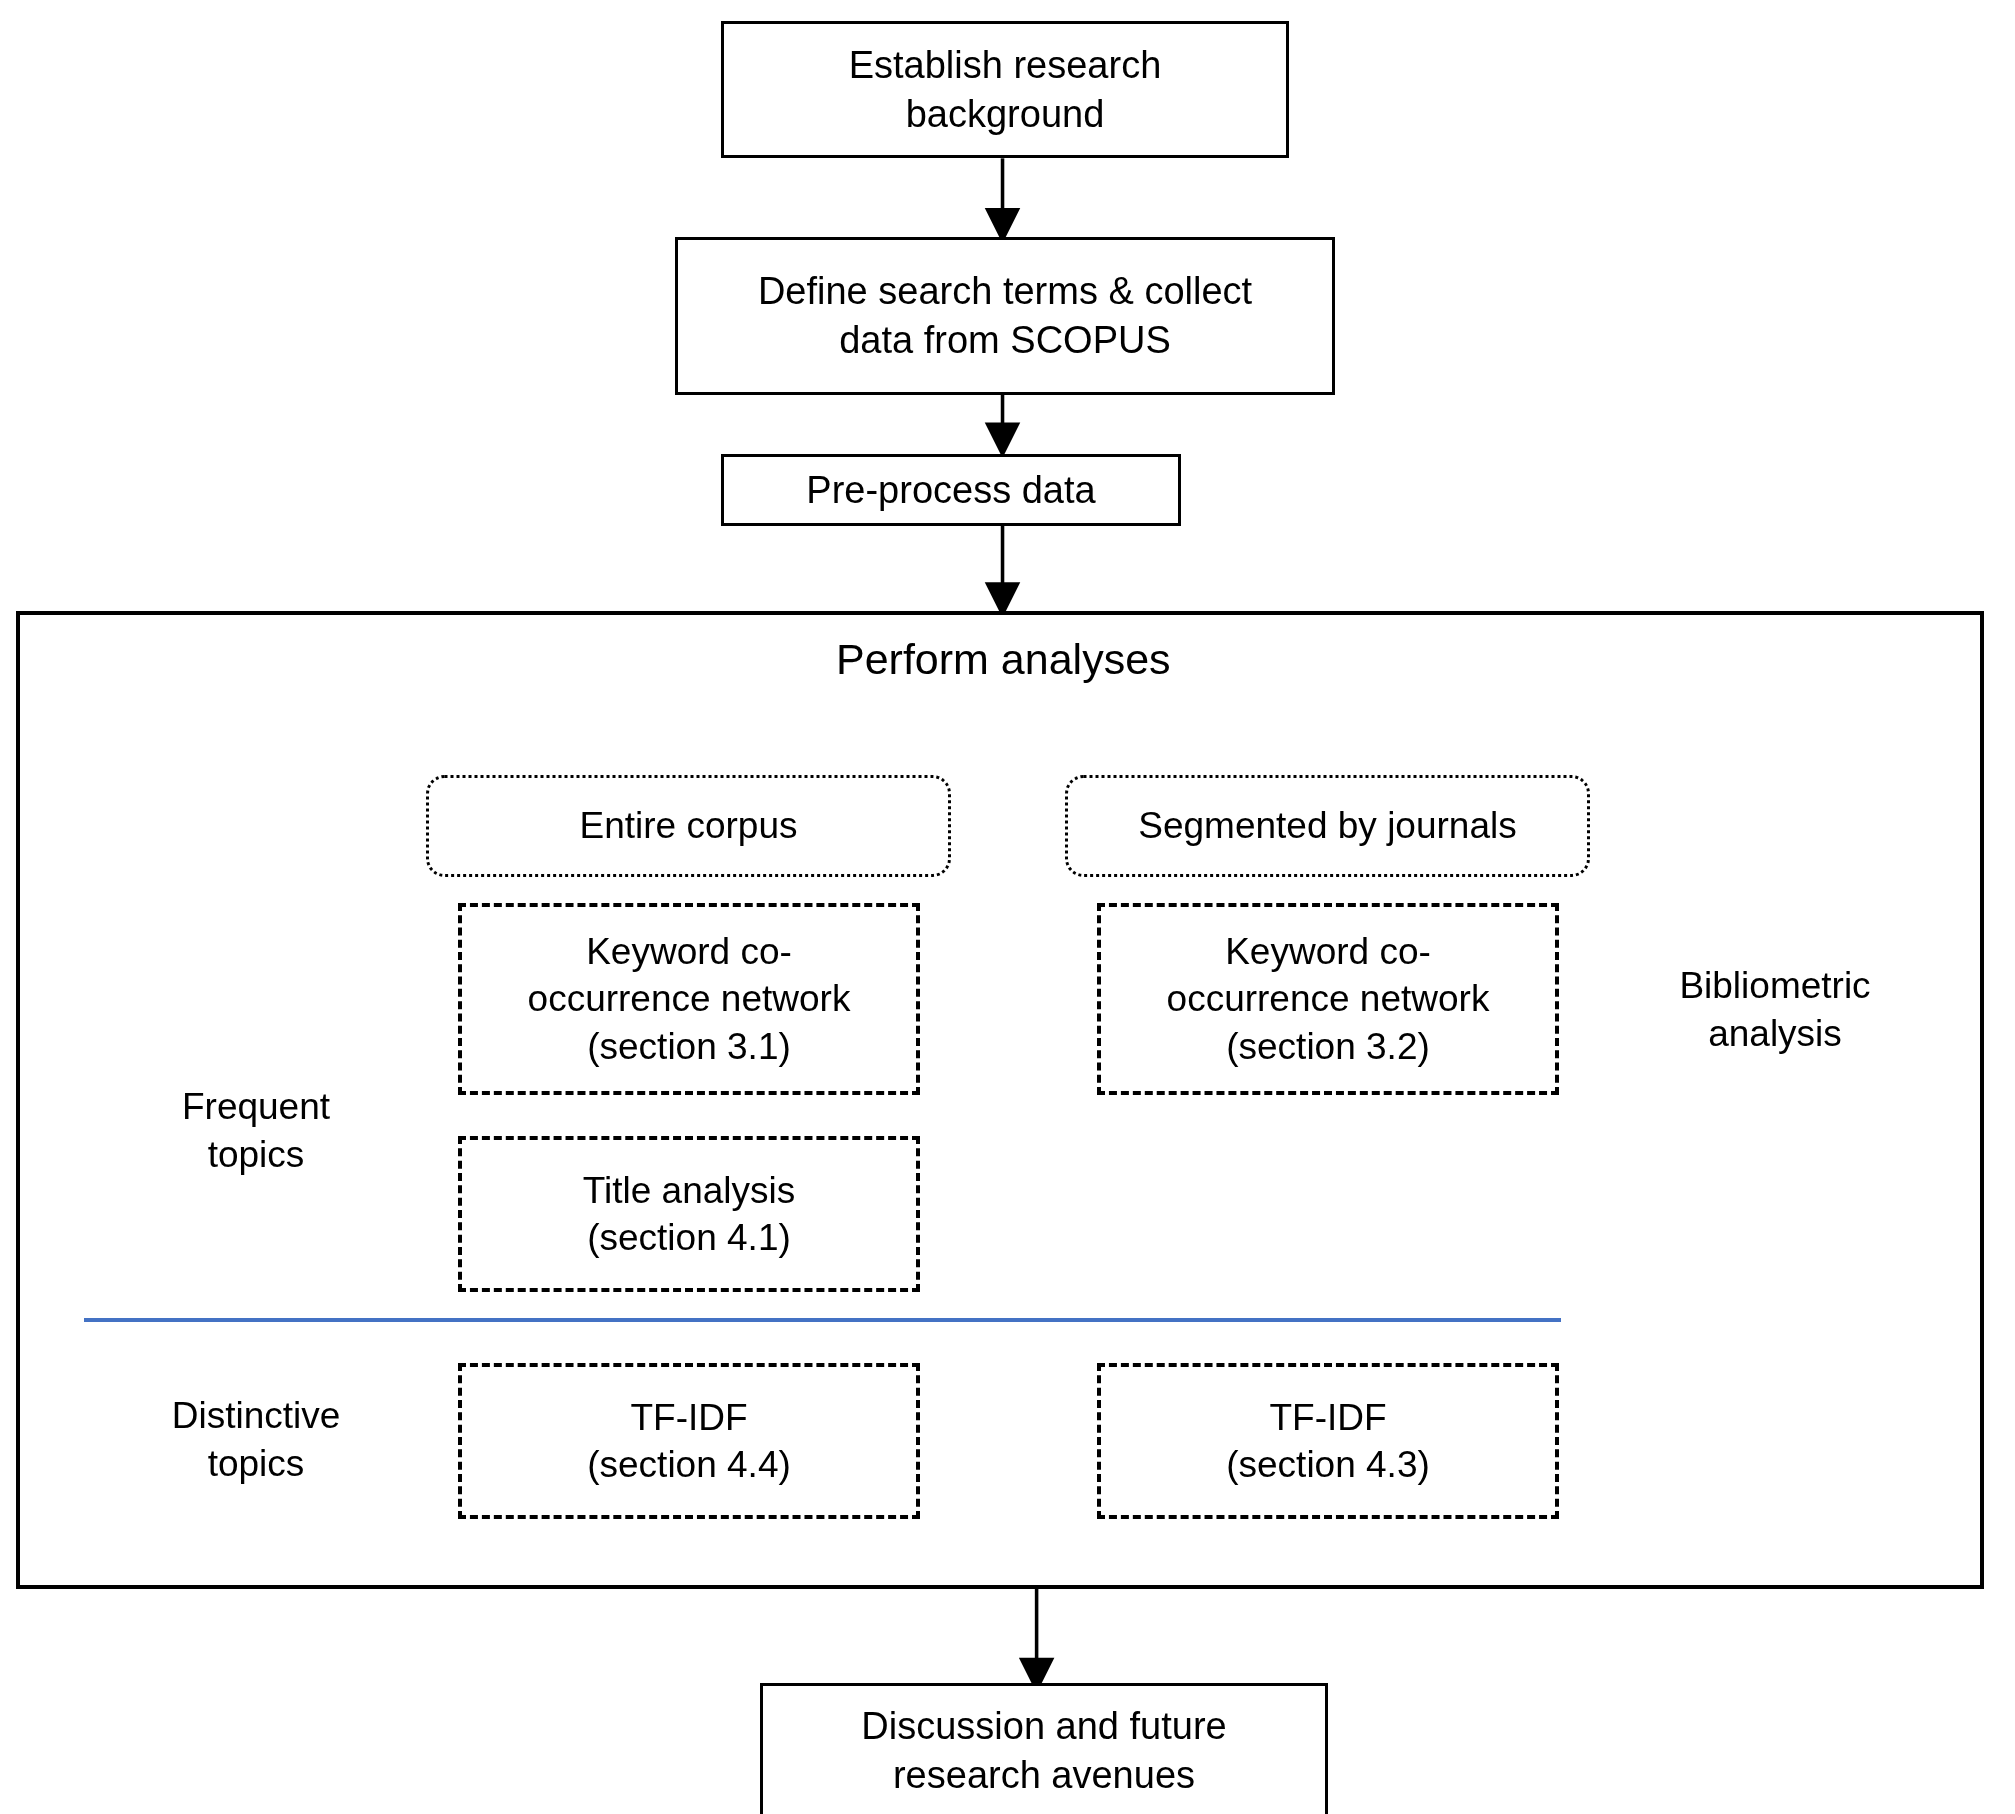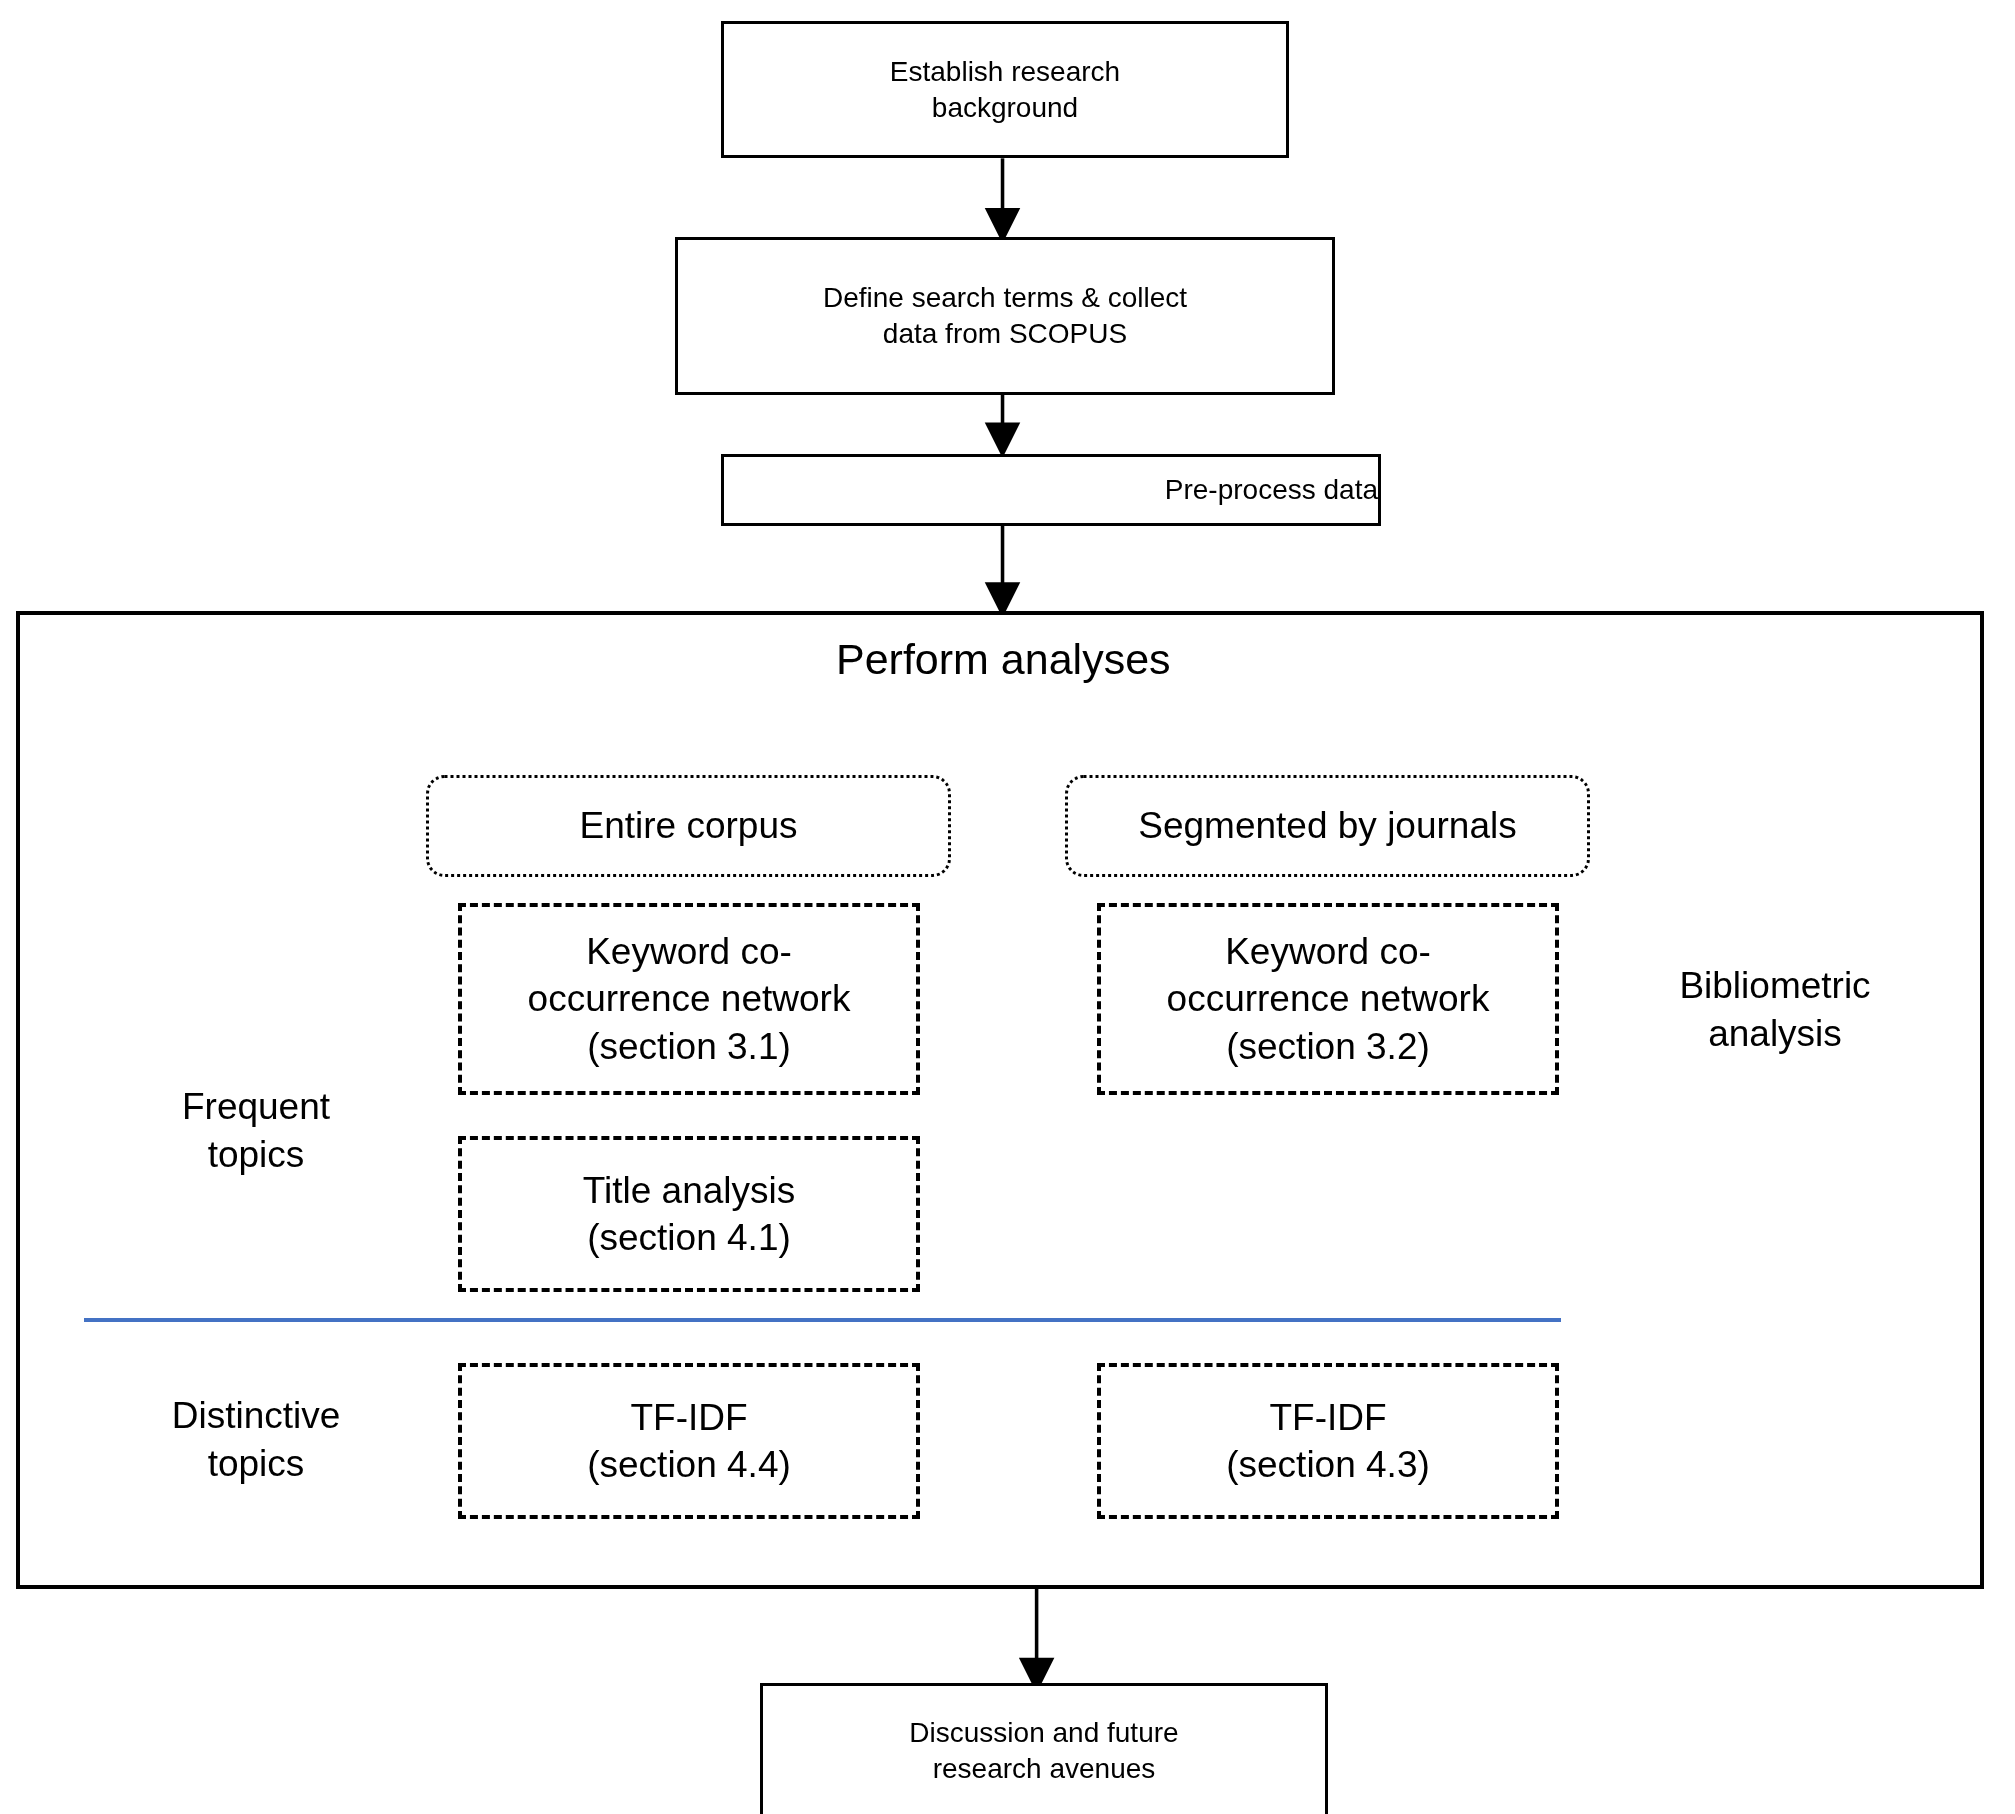--- a/index.html
+++ b/index.html
@@ -28,21 +28,21 @@
     background: #ffffff;
   }
   .node .txt {
     display: block;
     white-space: pre-line;
     line-height: 1.28;
   }
   
   .solid-box {
     border: 3.6px solid #000000;
-    font-size: 28px;
+    font-size: 38px;
   }
   
   .outer-container {
     position: absolute;
     box-sizing: border-box;
     border: 4.3px solid #000000;
     background: #ffffff;
   }
   
   .dotted-box {
@@ -132,21 +132,21 @@
   <div class="node solid-box" style="left:721px; top:21px; width:568px; height:137px;">
     <span class="txt">Establish research
 background</span>
   </div>
 
   <div class="node solid-box" style="left:675px; top:237px; width:660px; height:158px;">
     <span class="txt">Define search terms &amp; collect
 data from SCOPUS</span>
   </div>
 
-  <div class="node solid-box" style="left:721px; top:454px; width:660px; height:72px;justify-content:flex-end;">
+  <div class="node solid-box" style="left:721px; top:454px; width:460px; height:72px;">
     <span class="txt">Pre-process data</span>
   </div>
 
   <div class="outer-container" style="left:16.3px; top:611px; width:1968px; height:978px;"></div>
 
   <div class="perform-label" style="left:836px; top:635px;">Perform analyses</div>
 
   <div class="node dotted-box" style="left:426px; top:775px; width:525px; height:102px;">
     <span class="txt">Entire corpus</span>
   </div>

